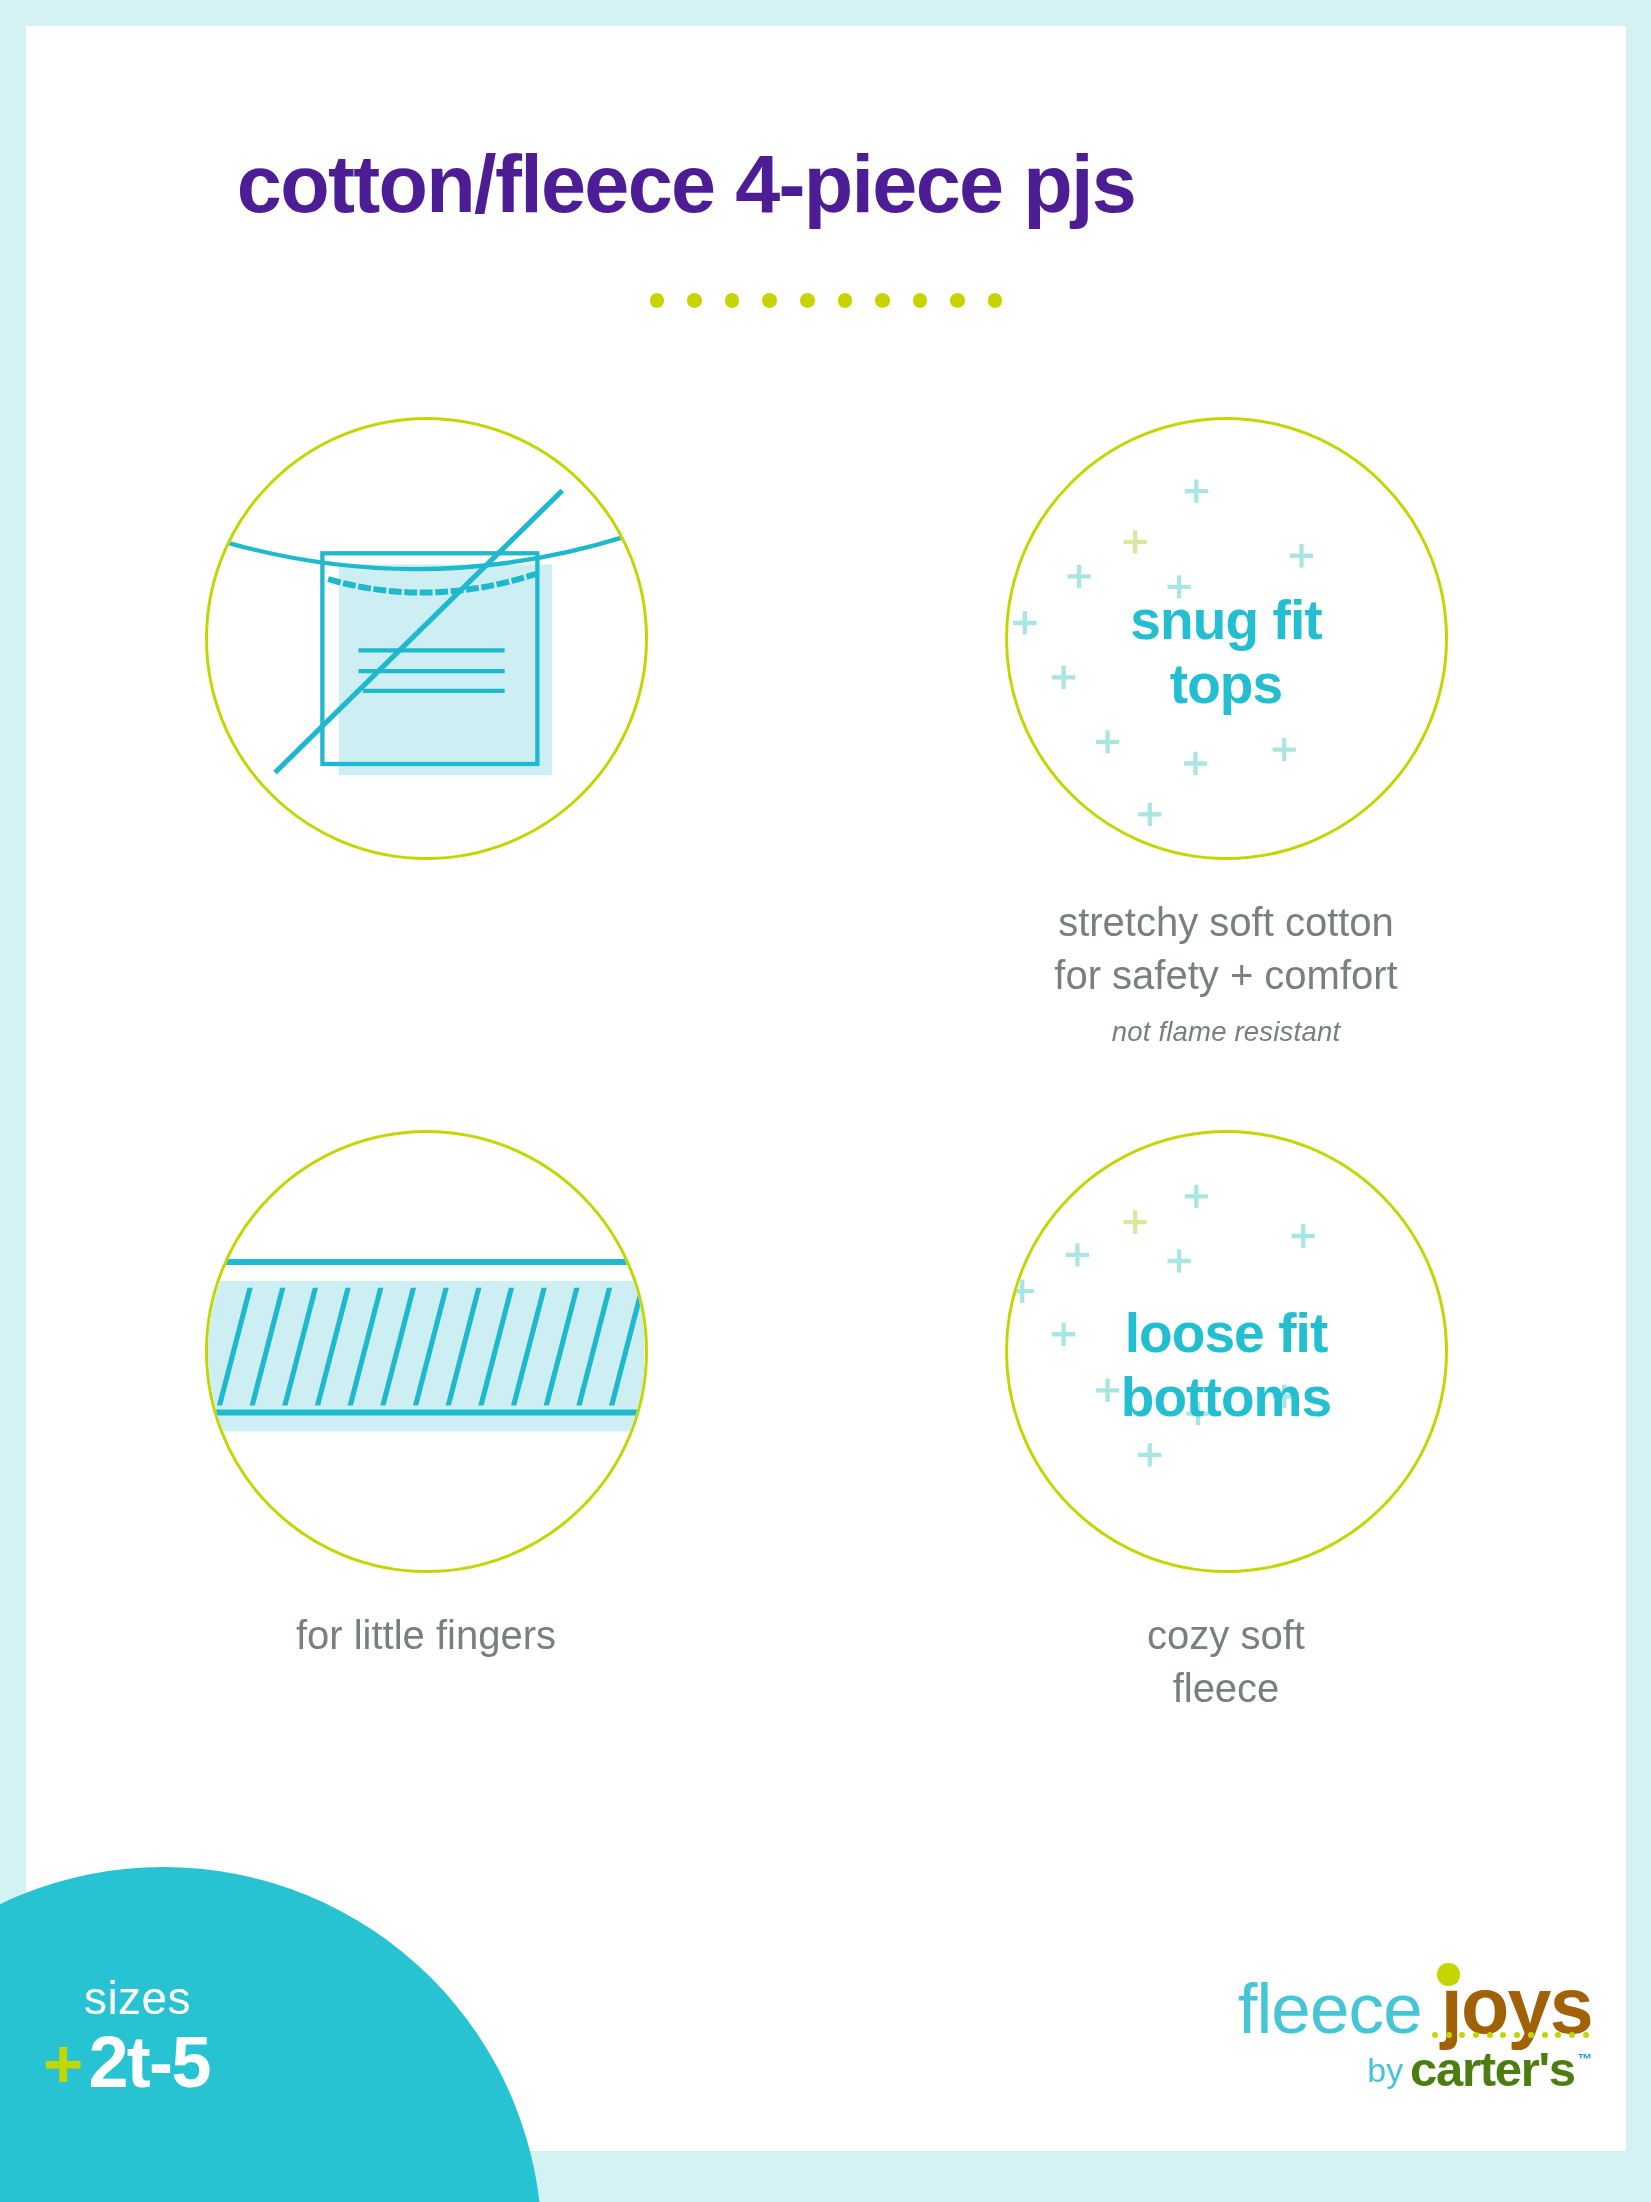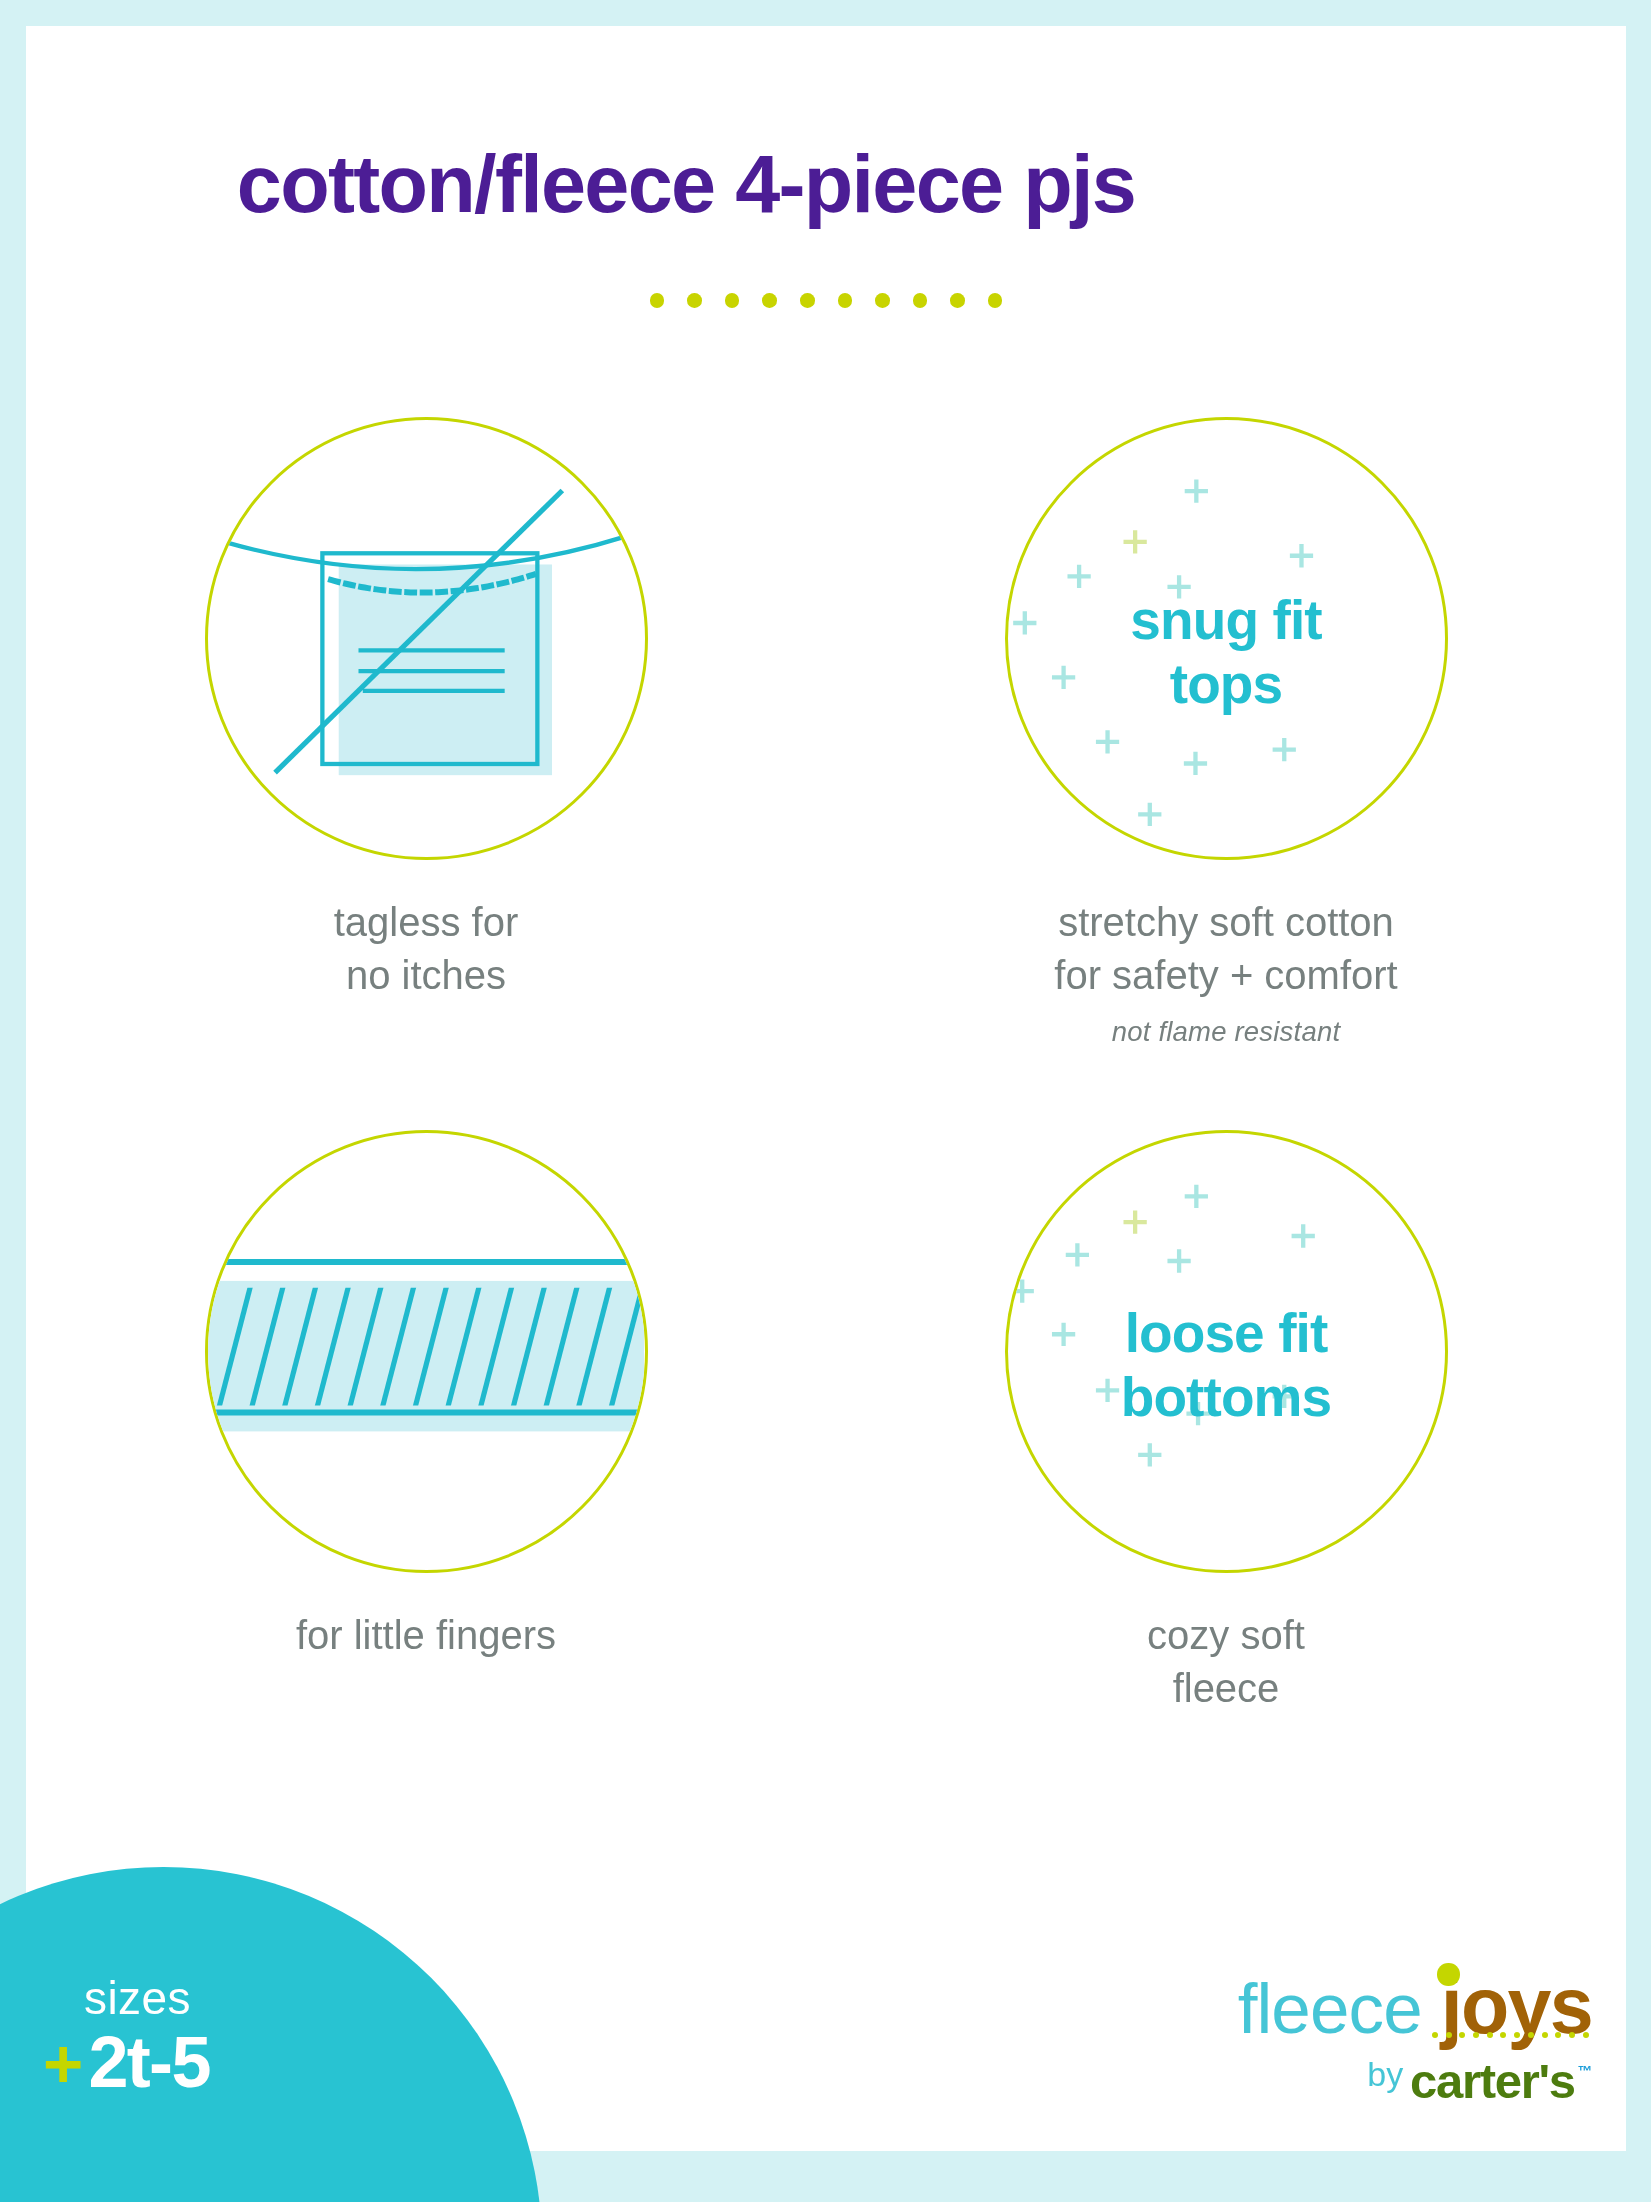--- a/index.html
+++ b/index.html
@@ -238,23 +238,23 @@
     display: flex;
     gap: 7.7px;
   }
   .logo-underdots i {
     width: 6px; height: 6px; border-radius: 50%;
     background: #c4d600;
     display: block;
   }
   .logo-line2 {
     display: flex;
-    align-items: flex-start;
+    align-items: center;
     justify-content: flex-end;
-    margin-top: 16px;
+    margin-top: 4px;
     line-height: 1;
   }
   .logo-by {
     font-size: 34px;
     color: #45c5d6;
     font-weight: 400;
     margin-right: 6.9px;
   }
   .logo-carters {
     font-size: 49px;
@@ -308,24 +308,20 @@
               <rect x="133" y="155" width="250" height="245" stroke="#1fb9cd" stroke-width="5" fill="none"></rect>
 
               <path d="M 143 186 Q 258 218 378 180" stroke="#1fb9cd" stroke-width="7" fill="none" stroke-dasharray="8 10" stroke-linecap="square"></path>
 
               <line x1="175" y1="268" x2="345" y2="268" stroke="#1fb9cd" stroke-width="5"></line>
               <line x1="175" y1="292" x2="345" y2="292" stroke="#1fb9cd" stroke-width="5"></line>
               <line x1="180" y1="315" x2="345" y2="315" stroke="#1fb9cd" stroke-width="5"></line>
 
               <line x1="78" y1="410" x2="412" y2="82" stroke="#1fb9cd" stroke-width="6"></line>
             </svg>
-          </div>
-          <div class="caption">
-            <span class="ln">tagless for</span>
-            <span class="ln">no itches</span>
           </div>
         </div>
 
         <div class="feature-cell">
           <div class="circle">
             <svg class="sparkles" width="436" height="436" viewBox="0 0 507 507">
               <g fill="#a9e6e2">
                 <path d="M216 69 l5 0 0 11 11 0 0 5 -11 0 0 11 -5 0 0 -11 -11 0 0 -5 11 0z"></path>
                 <path d="M338 144 l5 0 0 11 11 0 0 5 -11 0 0 11 -5 0 0 -11 -11 0 0 -5 11 0z"></path>
                 <path d="M80 168 l5 0 0 11 11 0 0 5 -11 0 0 11 -5 0 0 -11 -11 0 0 -5 11 0z"></path>

